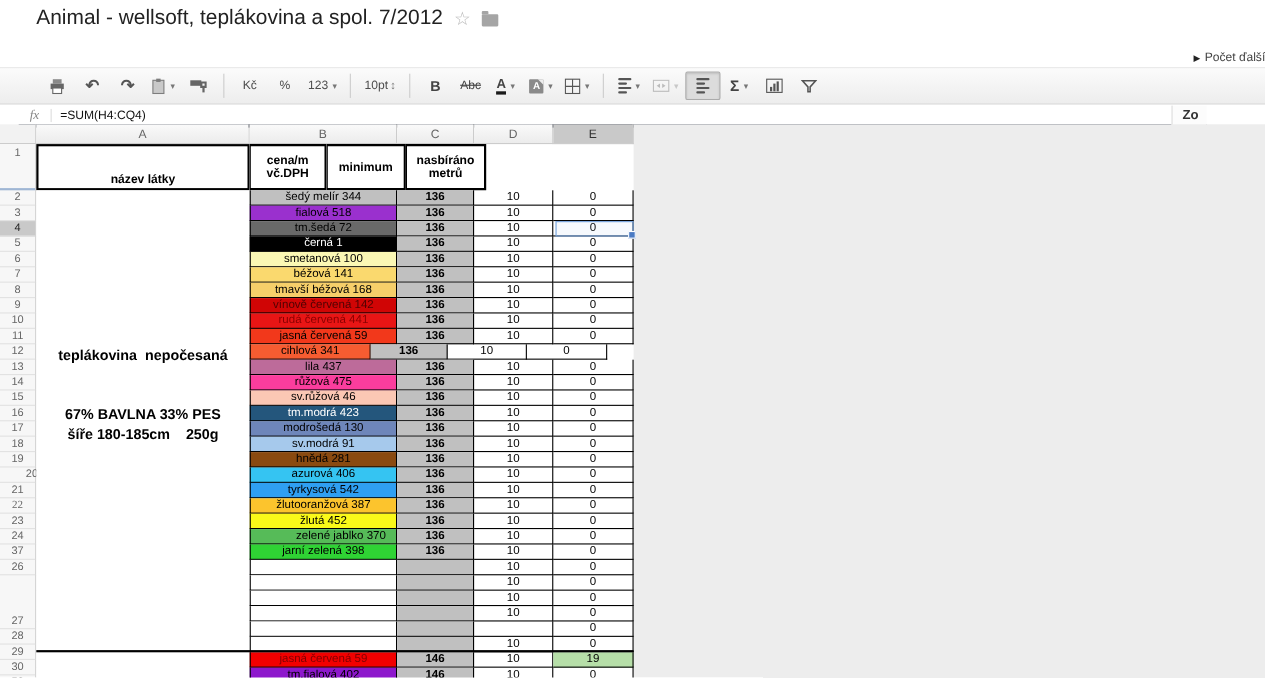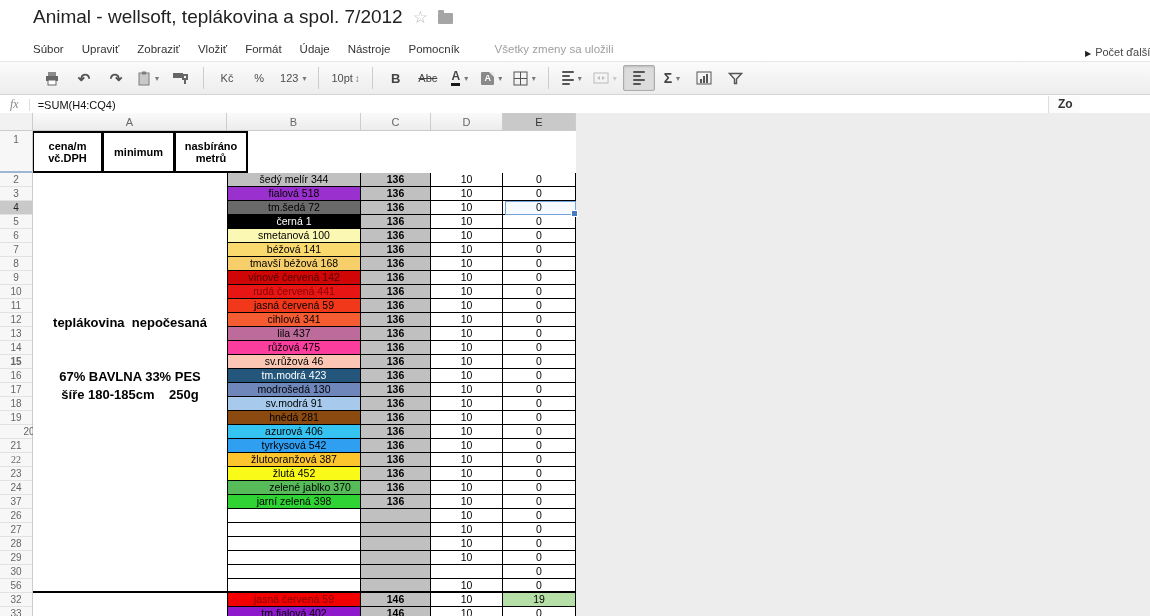--- a/index.html
+++ b/index.html
@@ -37,21 +37,21 @@
   .fill-ic{width:13px;height:13px;background:#8a8a8a;color:#fff;font-size:9px;font-weight:bold;
     display:flex;align-items:center;justify-content:center;position:relative;border-radius:1px;}
   .fill-ic:before{content:"";position:absolute;right:0;top:0;border-style:solid;border-width:0 5px 5px 0;border-color:transparent #ededed transparent transparent;}
   .uarrow{font-size:15px;color:#555;font-weight:bold;line-height:1;}
   .bars{display:inline-flex;flex-direction:column;gap:2px;width:12px;}
   .bars i{height:2px;background:#555;border-radius:1px;}
   .bars i:nth-child(2){width:8px;} .bars i:nth-child(4){width:8px;}
   .sigma{font-size:14px;color:#444;font-weight:bold;}
   .updown{font-size:10px;color:#777;}
   
-  .formula-bar{position:absolute;left:0;top:96px;width:1080px;height:17px;background:#fff;
+  .formula-bar{position:absolute;left:17px;top:96px;width:1080px;height:17px;background:#fff;
     border-bottom:3px solid #0f172a;display:flex;align-items:center;font-size:11px;}
   .fx{font-family:"Liberation Serif",serif;font-style:italic;color:#888;font-size:12px;padding:0 10px;}
   .fsep{width:1px;height:12px;background:#ddd;margin-right:8px;}
   .formula-text{color:#111;}
   .fb-right{position:absolute;right:0;top:0;height:17px;border-left:1px solid #ddd;
     padding:1px 0 0 9px;width:22px;font-size:12px;color:#333;font-weight:bold;background:#fcfcfc;}
   
   .outside{position:absolute;left:576px;top:113px;width:574px;height:503px;background:#ededed;}
   .colheads{position:absolute;left:0;top:113px;height:18px;display:flex;}
   .corner{width:33px;height:18px;background:#f2f2f2;border-right:1px solid #ccc;border-bottom:1px solid #ccc;box-sizing:border-box;}
@@ -89,31 +89,20 @@
 </style>
 </head>
 <body>
 
 <div class="doc-header">
   <div class="doc-title-row">
     <span class="doc-title">Animal - wellsoft, teplákovina a spol. 7/2012</span>
     <span class="star">☆</span>
     <span class="folder"></span>
   </div>
-  <div class="menu-row">
-    <span class="menu-item">Súbor</span>
-    <span class="menu-item">Upraviť</span>
-    <span class="menu-item">Zobraziť</span>
-    <span class="menu-item">Vložiť</span>
-    <span class="menu-item">Formát</span>
-    <span class="menu-item">Údaje</span>
-    <span class="menu-item">Nástroje</span>
-    <span class="menu-item">Pomocník</span>
-    <span class="save-status">Všetky zmeny sa uložili</span>
-  </div>
   <div class="more-sheets"><span class="tri">▶</span><span>Počet ďalších</span></div>
 </div>
 
 <div class="toolbar">
   <span class="tbtn">
     <svg width="16" height="15" viewBox="0 0 16 15">
         <rect x="4" y="1" width="8" height="4" fill="#8a8a8a"></rect>
         <rect x="2" y="5" width="12" height="5" fill="#666"></rect>
         <rect x="4" y="9" width="8" height="5" fill="#fff" stroke="#666"></rect>
       </svg>
@@ -241,43 +230,44 @@
       <div class="gcell" style="height: 14px;">5</div>
       <div class="gcell" style="height: 14px;">6</div>
       <div class="gcell" style="height: 14px;">7</div>
       <div class="gcell" style="height: 14px;">8</div>
       <div class="gcell" style="height: 14px;">9</div>
       <div class="gcell" style="height: 14px;">10</div>
       <div class="gcell" style="height: 14px;">11</div>
       <div class="gcell" style="height: 14px;">12</div>
       <div class="gcell" style="height: 14px;">13</div>
       <div class="gcell" style="height: 14px;">14</div>
-      <div class="gcell" style="height: 14px; font-weight: bold;">15</div>
+      <div class="gcell" style="height: 14px;">15</div>
       <div class="gcell" style="height: 14px;">16</div>
       <div class="gcell" style="height: 14px;">17</div>
       <div class="gcell" style="height: 14px;">18</div>
       <div class="gcell" style="height: 14px;">19</div>
       <div class="gcell" style="height: 14px; padding-left: 26px;">20</div>
       <div class="gcell" style="height: 14px;">21</div>
       <div class="gcell" style="height: 14px; font-family: Liberation Serif, serif;">22</div>
       <div class="gcell" style="height: 14px;">23</div>
       <div class="gcell" style="height: 14px;">24</div>
       <div class="gcell" style="height: 14px;">37</div>
       <div class="gcell" style="height: 14px;">26</div>
-      <div class="gcell" style="height: 14px;">27</div>
+      <div class="gcell" style="height: 14px; margin-top: 35px;">27</div>
       <div class="gcell" style="height: 14px;">28</div>
       <div class="gcell" style="height: 14px;">29</div>
       <div class="gcell" style="height: 14px;">30</div>
       <div class="gcell" style="height: 14px;">56</div>
       <div class="gcell" style="height: 14px;">32</div>
       <div class="gcell" style="height: 14px;">33</div>
     </div>
 
   <div class="grid">
     <div class="hrow">
+      <div class="hcell first bottom" style="width:194px">název látky</div>
       <div class="hcell" style="width:70px">cena/m vč.DPH</div>
       <div class="hcell" style="width:72px">minimum</div>
       <div class="hcell" style="width:73px">nasbíráno metrů</div>
     </div>
     <div id="grid-rows">
         <div class="row">
           <div class="aspacer" style="width: 194px;"></div>
           <div class="cell bleft" style="width: 134px; background: rgb(192, 192, 192); color: rgb(0, 0, 0);">šedý melír 344</div>
           <div class="cell price" style="width: 70px;">136</div>
           <div class="cell" style="width: 72px;">10</div>
@@ -341,21 +331,21 @@
         </div>
         <div class="row">
           <div class="aspacer" style="width: 194px;"></div>
           <div class="cell bleft" style="width: 134px; background: rgb(242, 56, 27); color: rgb(0, 0, 0);">jasná červená 59</div>
           <div class="cell price" style="width: 70px;">136</div>
           <div class="cell" style="width: 72px;">10</div>
           <div class="cell" style="width: 73px;">0</div>
         </div>
         <div class="row">
           <div class="aspacer" style="width: 194px;"></div>
-          <div class="cell bleft" style="width: 134px; background: rgb(246, 92, 49); color: rgb(0, 0, 0);">cihlová 341</div>
+          <div class="cell bleft" style="width: 110px; background: rgb(246, 92, 49); color: rgb(0, 0, 0);">cihlová 341</div>
           <div class="cell price" style="width: 70px;">136</div>
           <div class="cell" style="width: 72px;">10</div>
           <div class="cell" style="width: 73px;">0</div>
         </div>
         <div class="row">
           <div class="aspacer" style="width: 194px;"></div>
           <div class="cell bleft" style="width: 134px; background: rgb(189, 107, 154); color: rgb(0, 0, 0);">lila 437</div>
           <div class="cell price" style="width: 70px;">136</div>
           <div class="cell" style="width: 72px;">10</div>
           <div class="cell" style="width: 73px;">0</div>

